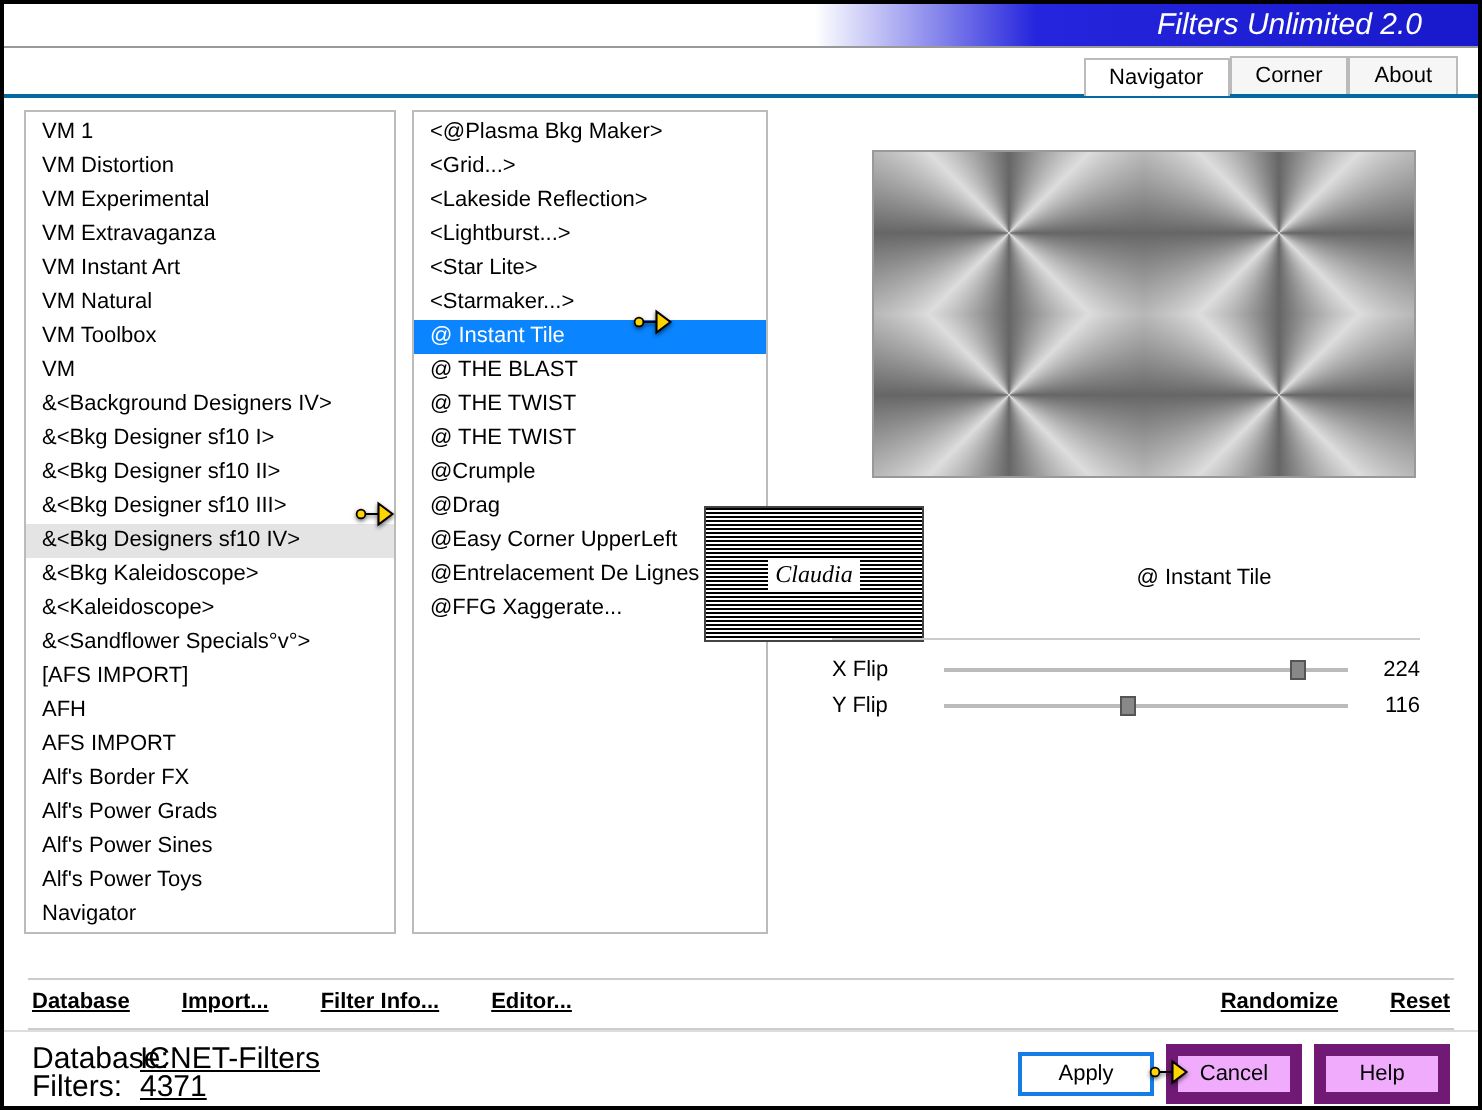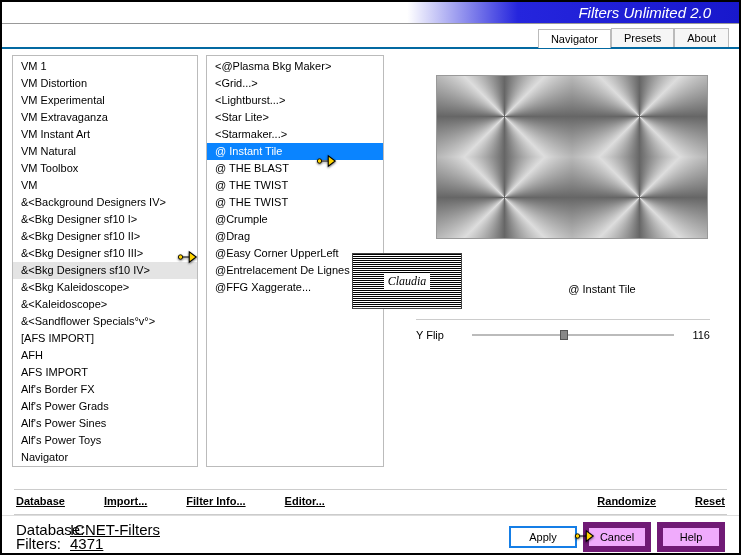--- a/index.html
+++ b/index.html
@@ -106,21 +106,21 @@
   .thumb-label {
     position: absolute;
     left: 120px; top: 228px;
     width: 180px;
     text-align: center;
     font-size: 11px;
   }
   .watermark {
     position: absolute;
     left: -40px; top: 198px;
-    width: 110px; height: 56px;
+    width: 110px; height: 68px;
     background: repeating-linear-gradient(to bottom, #000 0 1px, #fff 1px 2px);
     border: 1px solid #444;
     display: flex;
     align-items: center;
     justify-content: center;
   }
   .watermark span {
     background: #fff;
     font-family: Georgia, serif;
     font-style: italic;
@@ -156,21 +156,21 @@
   }
   .param-row .pval { width: 30px; text-align: right; }
   .hr {
     border: none;
     border-top: 1px solid #ccc;
     margin: 2px 0 6px 0;
   }
   .button-row {
     display: flex;
     padding: 2px 14px;
-    gap: 39px;
+    gap: 26px;
     font-size: 11px;
     font-weight: bold;
     text-decoration: underline;
     height: 22px;
     align-items: center;
   }
   .button-row .spacer { flex: 1; }
   .footer {
     display: flex;
     align-items: center;
@@ -204,21 +204,21 @@
 </style>
 </head>
 <body>
 
 <div class="titlebar">
   <span class="title">Filters Unlimited 2.0</span>
 </div>
 
 <div class="tabs">
   <div class="tab active">Navigator</div>
-  <div class="tab">Presets</div>
+  <div class="tab">Corner</div>
   <div class="tab">About</div>
 </div>
 
 <div class="main">
 
   <div class="list-wrap cat">
     <div class="list" id="cat-list">
         <div class="item">VM 1</div>
         <div class="item">VM Distortion</div>
         <div class="item">VM Experimental</div>
@@ -243,20 +243,21 @@
         <div class="item">Alf's Power Sines</div>
         <div class="item">Alf's Power Toys</div>
         <div class="item">Navigator</div>
       </div>
   </div>
 
   <div class="list-wrap filt">
     <div class="list" id="filt-list">
         <div class="item">&lt;@Plasma Bkg Maker&gt;</div>
         <div class="item">&lt;Grid...&gt;</div>
+        <div class="item">&lt;Lakeside Reflection&gt;</div>
         <div class="item">&lt;Lightburst...&gt;</div>
         <div class="item">&lt;Star Lite&gt;</div>
         <div class="item">&lt;Starmaker...&gt;</div>
         <div class="item highlight">@ Instant Tile</div>
         <div class="item">@ THE BLAST</div>
         <div class="item">@ THE TWIST</div>
         <div class="item">@ THE TWIST</div>
         <div class="item">@Crumple</div>
         <div class="item">@Drag</div>
         <div class="item">@Easy Corner UpperLeft</div>
@@ -276,20 +277,27 @@
     <div class="watermark">
       <span>Claudia</span>
     </div>
 
     <div class="thumb-label">@ Instant Tile</div>
 
     <div class="params">
       <hr class="hr">
       <div id="param-rows">
           <div class="param-row">
+            <span class="pname">X Flip</span>
+            <div class="track">
+              <div class="thumb" style="left:calc(87.84313725490196% - 4px)"></div>
+            </div>
+            <span class="pval">224</span>
+          </div>
+          <div class="param-row">
             <span class="pname">Y Flip</span>
             <div class="track">
               <div class="thumb" style="left:calc(45.490196078431374% - 4px)"></div>
             </div>
             <span class="pval">116</span>
           </div>
         </div>
     </div>
   </div>
 </div>

